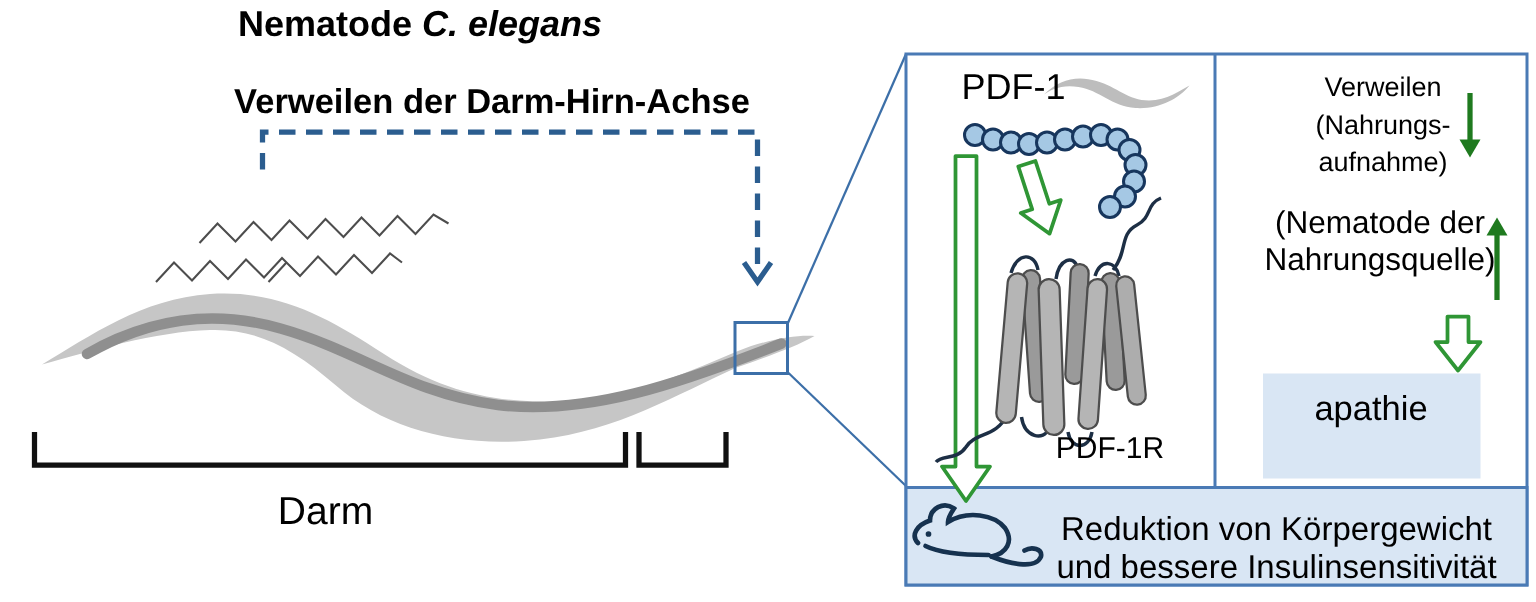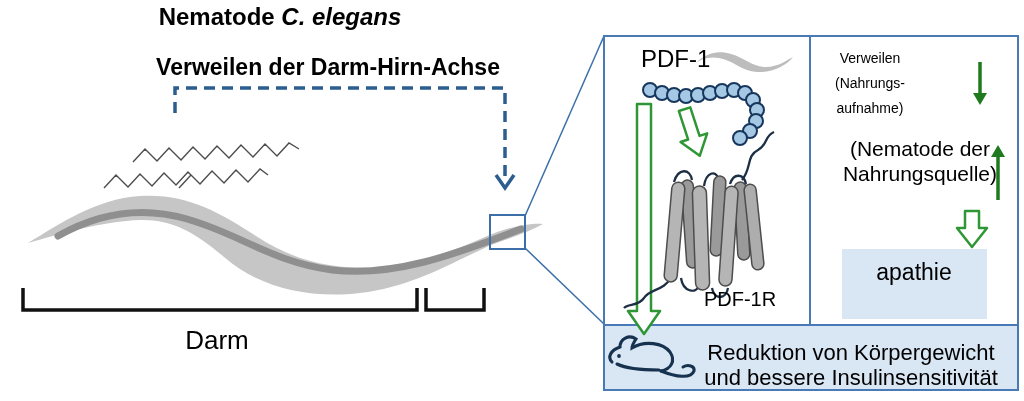--- a/index.html
+++ b/index.html
@@ -126,21 +126,21 @@
 
 
   <div class="t ctr" style="left:217px;top:325px;font-size:26px;">Darm</div>
 
 
 
   <div class="t" style="left:615px;top:45px;font-size:24px;margin-left:26px;">PDF-1</div>
 
   <div class="t ctr" style="left:740px;top:288px;font-size:20px;">PDF-1R</div>
 
-  <div class="t ctr" style="left:870px;top:46px;font-size:14px;line-height:25px;">
+  <div class="t ctr" style="left:922px;top:46px;font-size:18px;line-height:25px;">
     <div>Verweilen</div>
     <div>(Nahrungs-</div>
     <div>aufnahme)</div>
   </div>
 
   <div class="t ctr" style="left:920px;top:136px;font-size:21px;line-height:25px;">
     <div>(Nematode der</div>
     <div>Nahrungsquelle)</div>
   </div>
 

